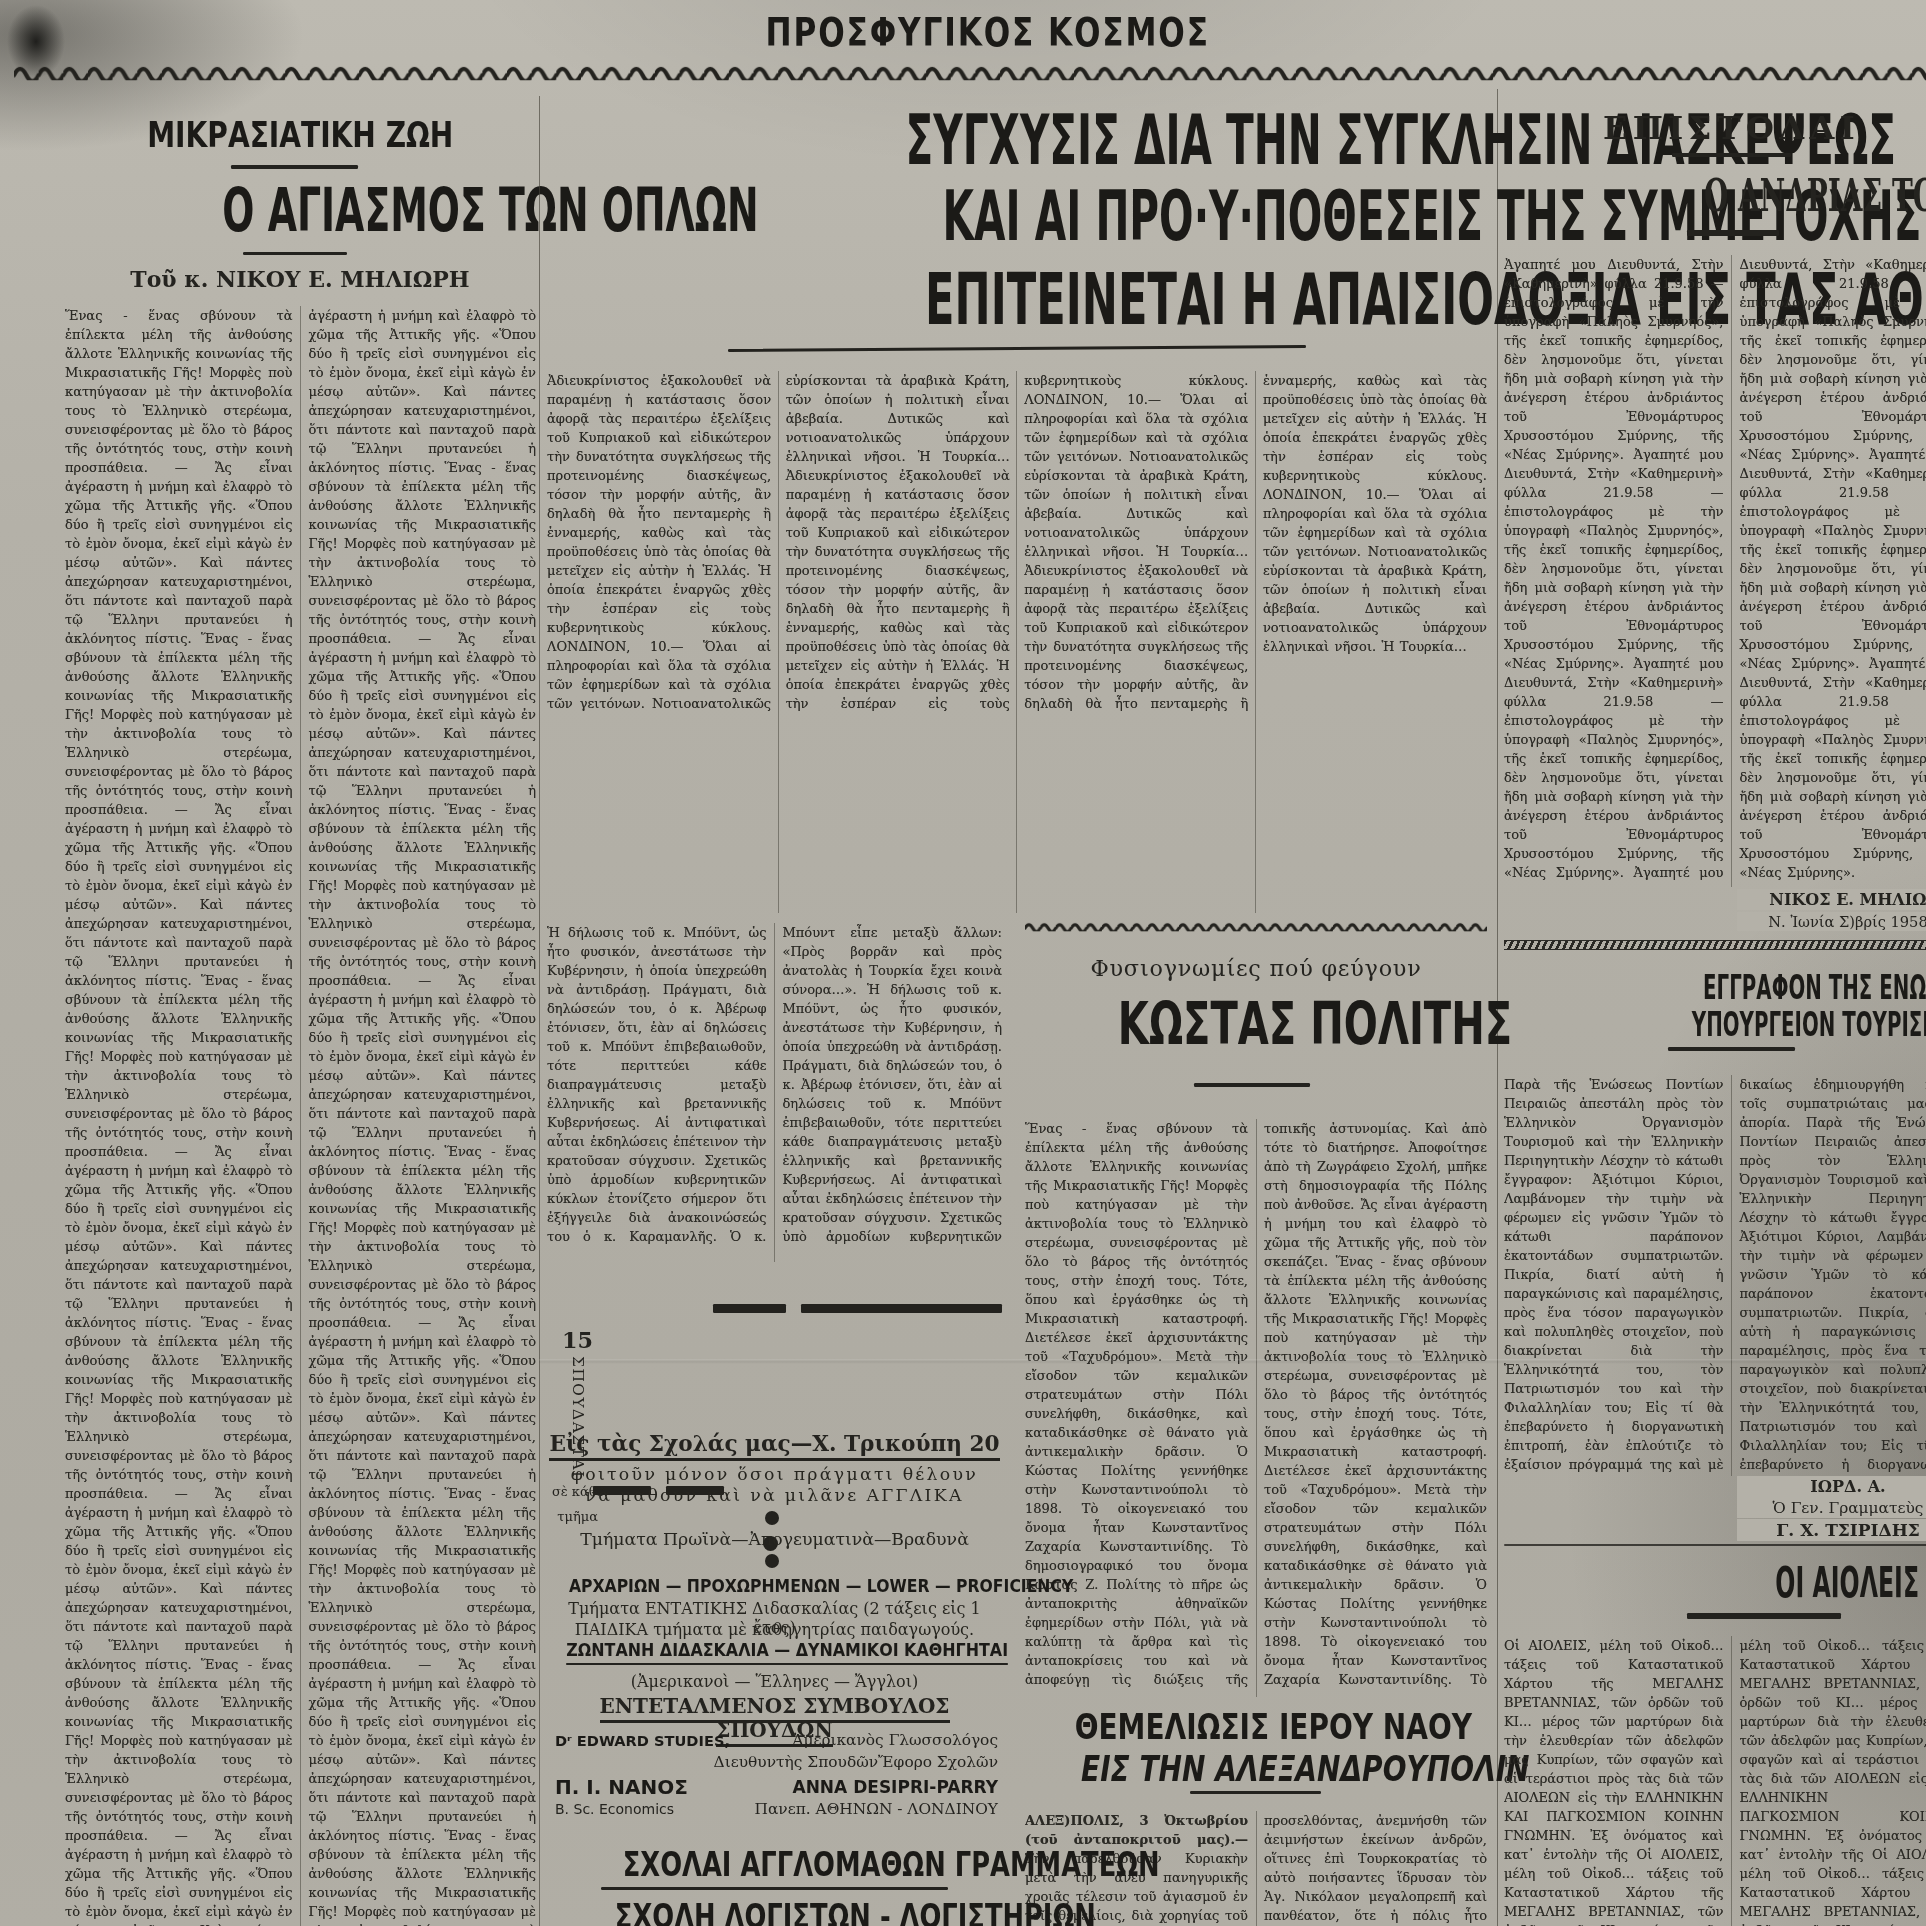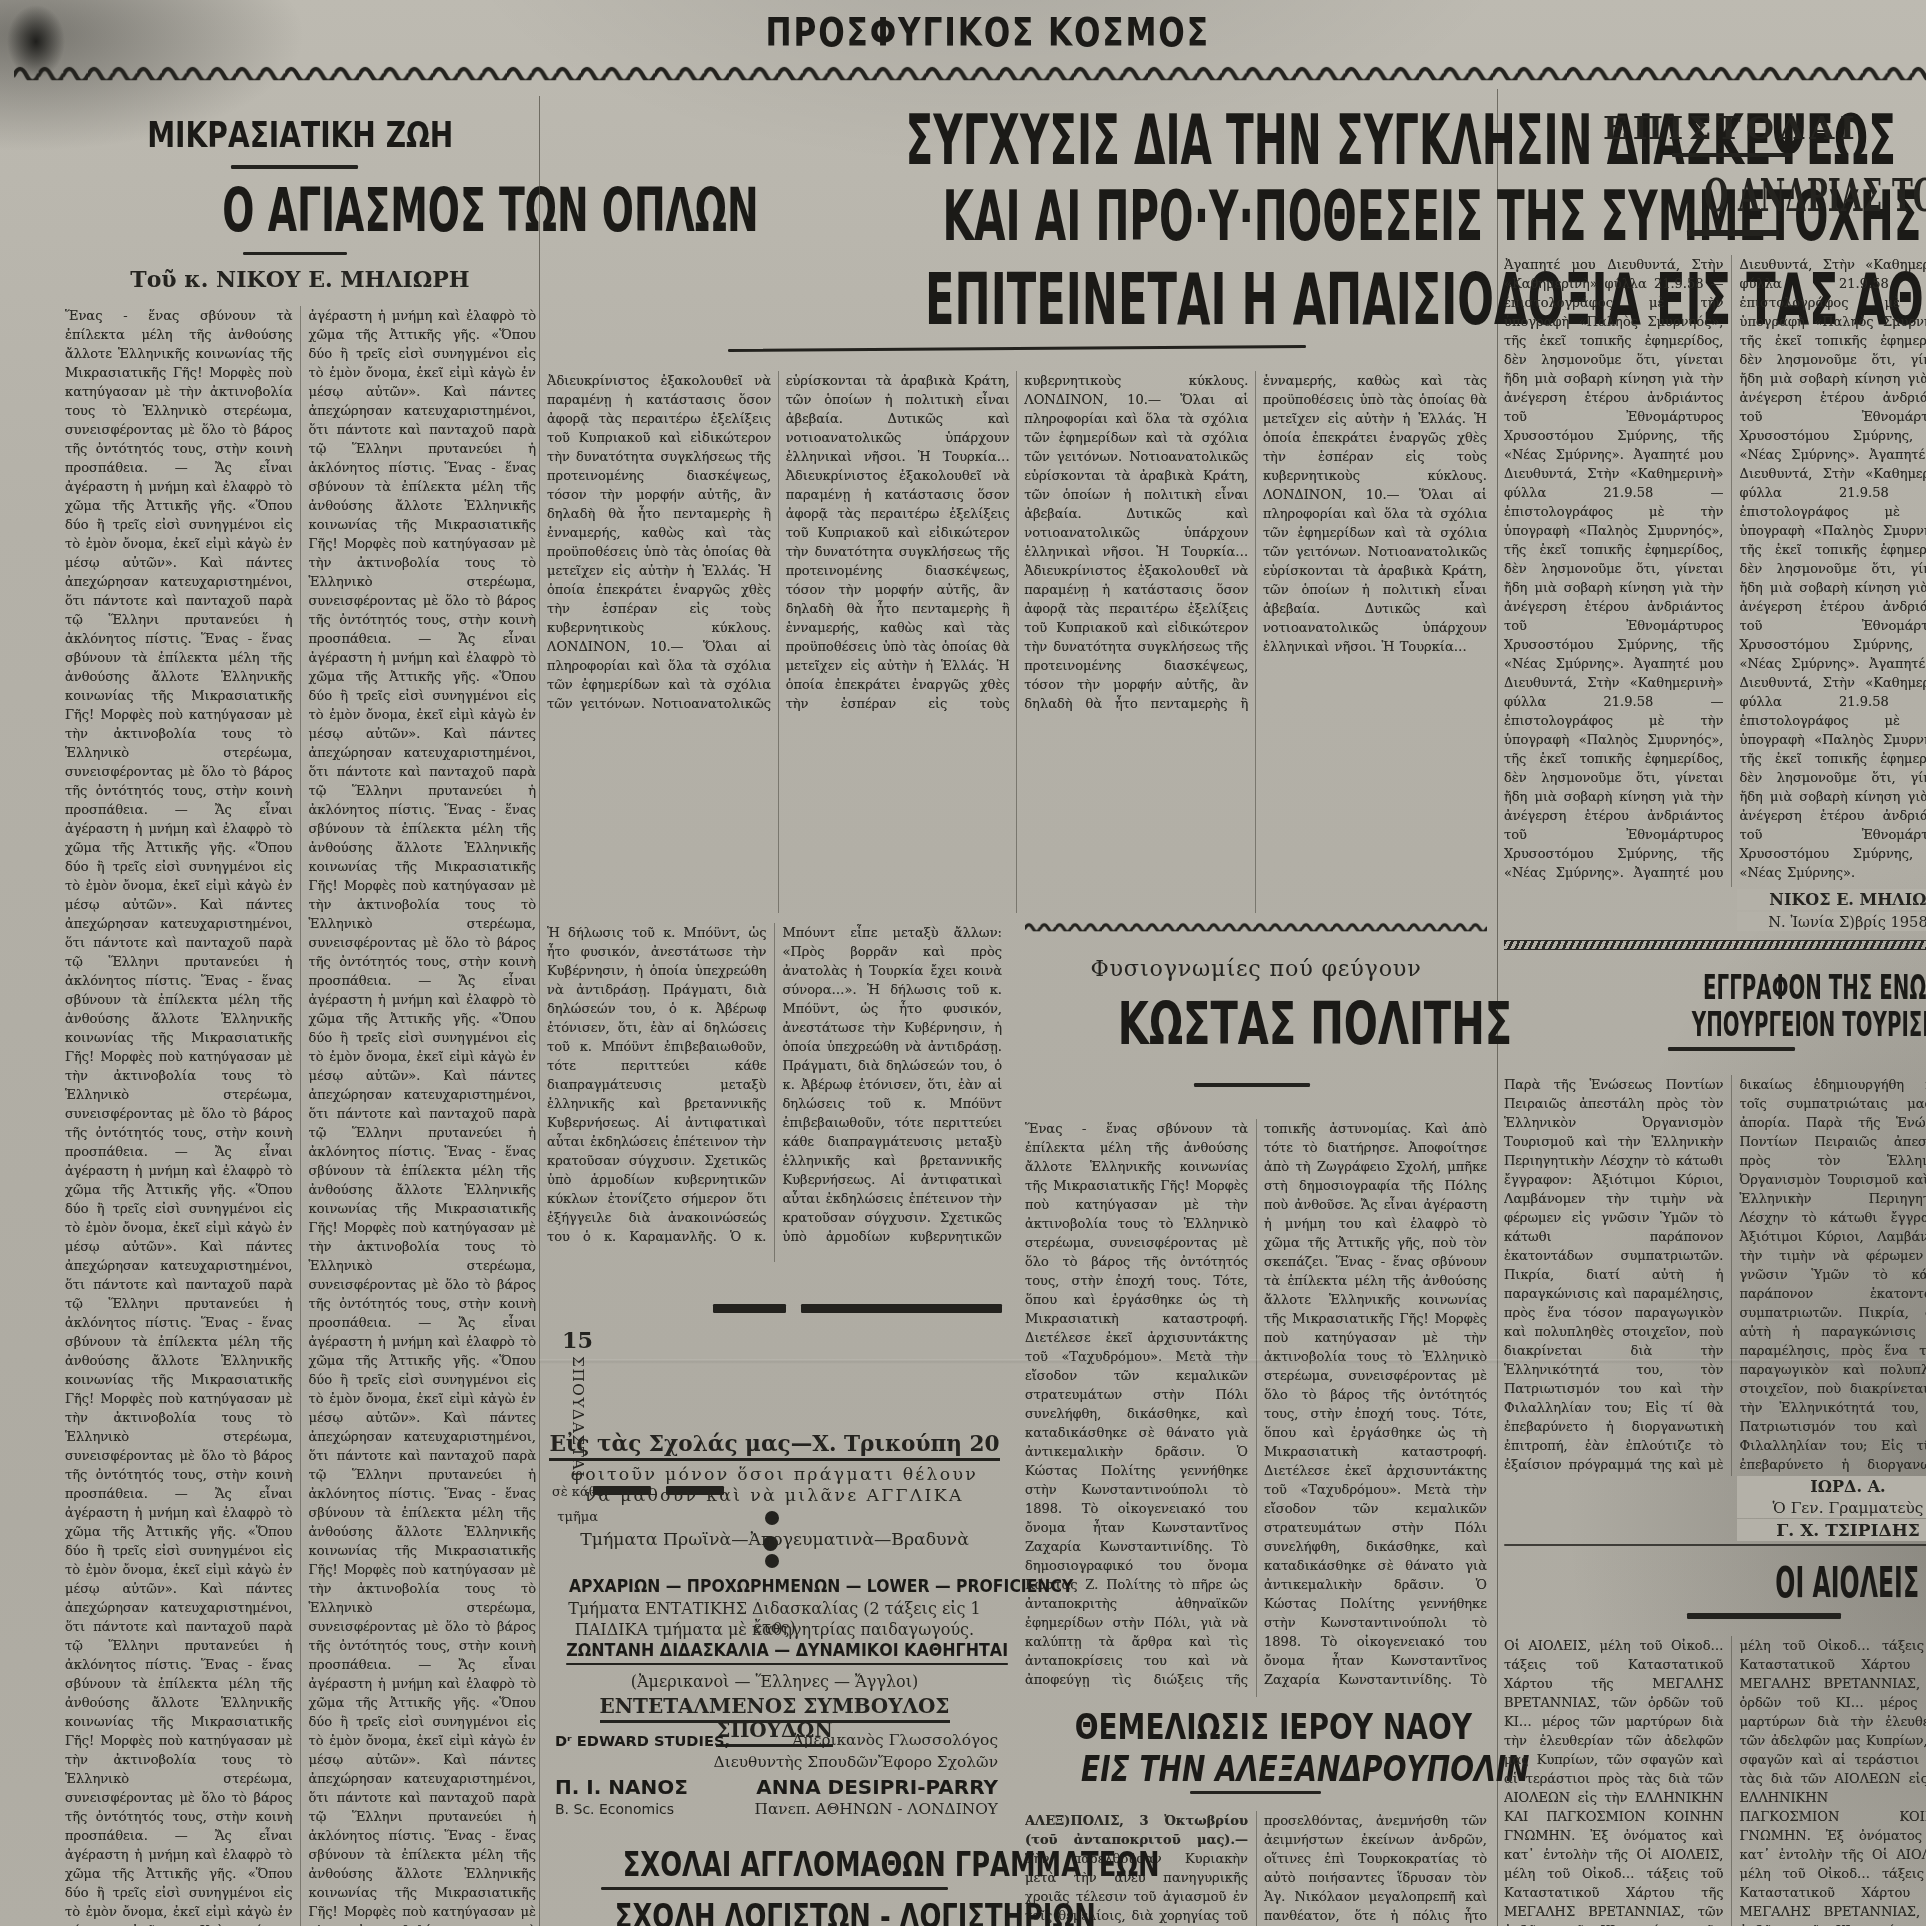--- a/index.html
+++ b/index.html
@@ -164,21 +164,21 @@
   <div style="display:flex;justify-content:space-between;">
       <span class="sans" style="font-family:'DejaVu Sans',sans-serif;font-size:14.6px;">Dʳ EDWARD STUDIES,</span>
       <span>Ἀμερικανὸς Γλωσσολόγος</span>
     </div>
   <div style="display:flex;justify-content:flex-end;">
       <span>Διευθυντὴς Σπουδῶν</span>
       <span>Ἔφορο Σχολῶν</span>
     </div>
   <div style="display:flex;justify-content:space-between;margin-top:3.9px;">
       <span class="sans" style="font-size:20px;">Π. Ι. ΝΑΝΟΣ</span>
-      <span class="sans" style="font-size:20px;">ANNA DESIPRI-PARRY</span>
+      <span class="sans" style="font-size:17px;">ANNA DESIPRI-PARRY</span>
     </div>
   <div style="display:flex;justify-content:space-between;">
       <span style="font-family:'DejaVu Sans',sans-serif;font-size:14px;">B. Sc. Economics</span>
       <span>Πανεπ. ΑΘΗΝΩΝ - ΛΟΝΔΙΝΟΥ</span>
     </div>
 </div>
 
 <div class="abs ctr" style="left:547px;top:1845px;width:455px;">
   <span class="sx sans" style="--sx:.78;font-size:33px;">ΣΧΟΛΑΙ ΑΓΓΛΟΜΑΘΩΝ ΓΡΑΜΜΑΤΕΩΝ</span>
 </div>

